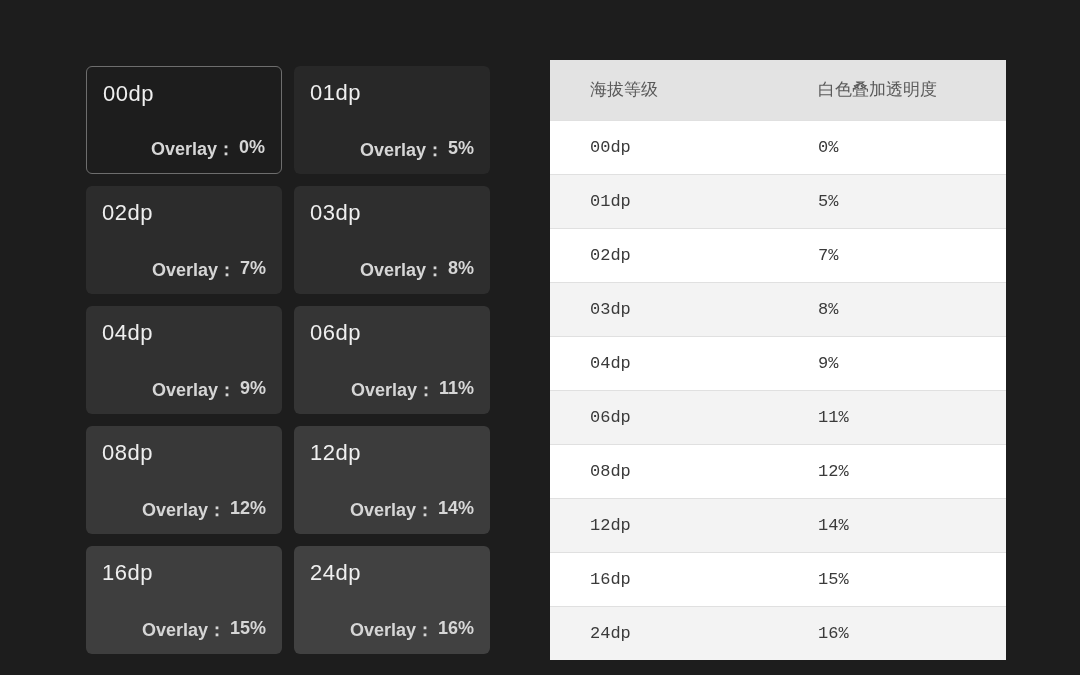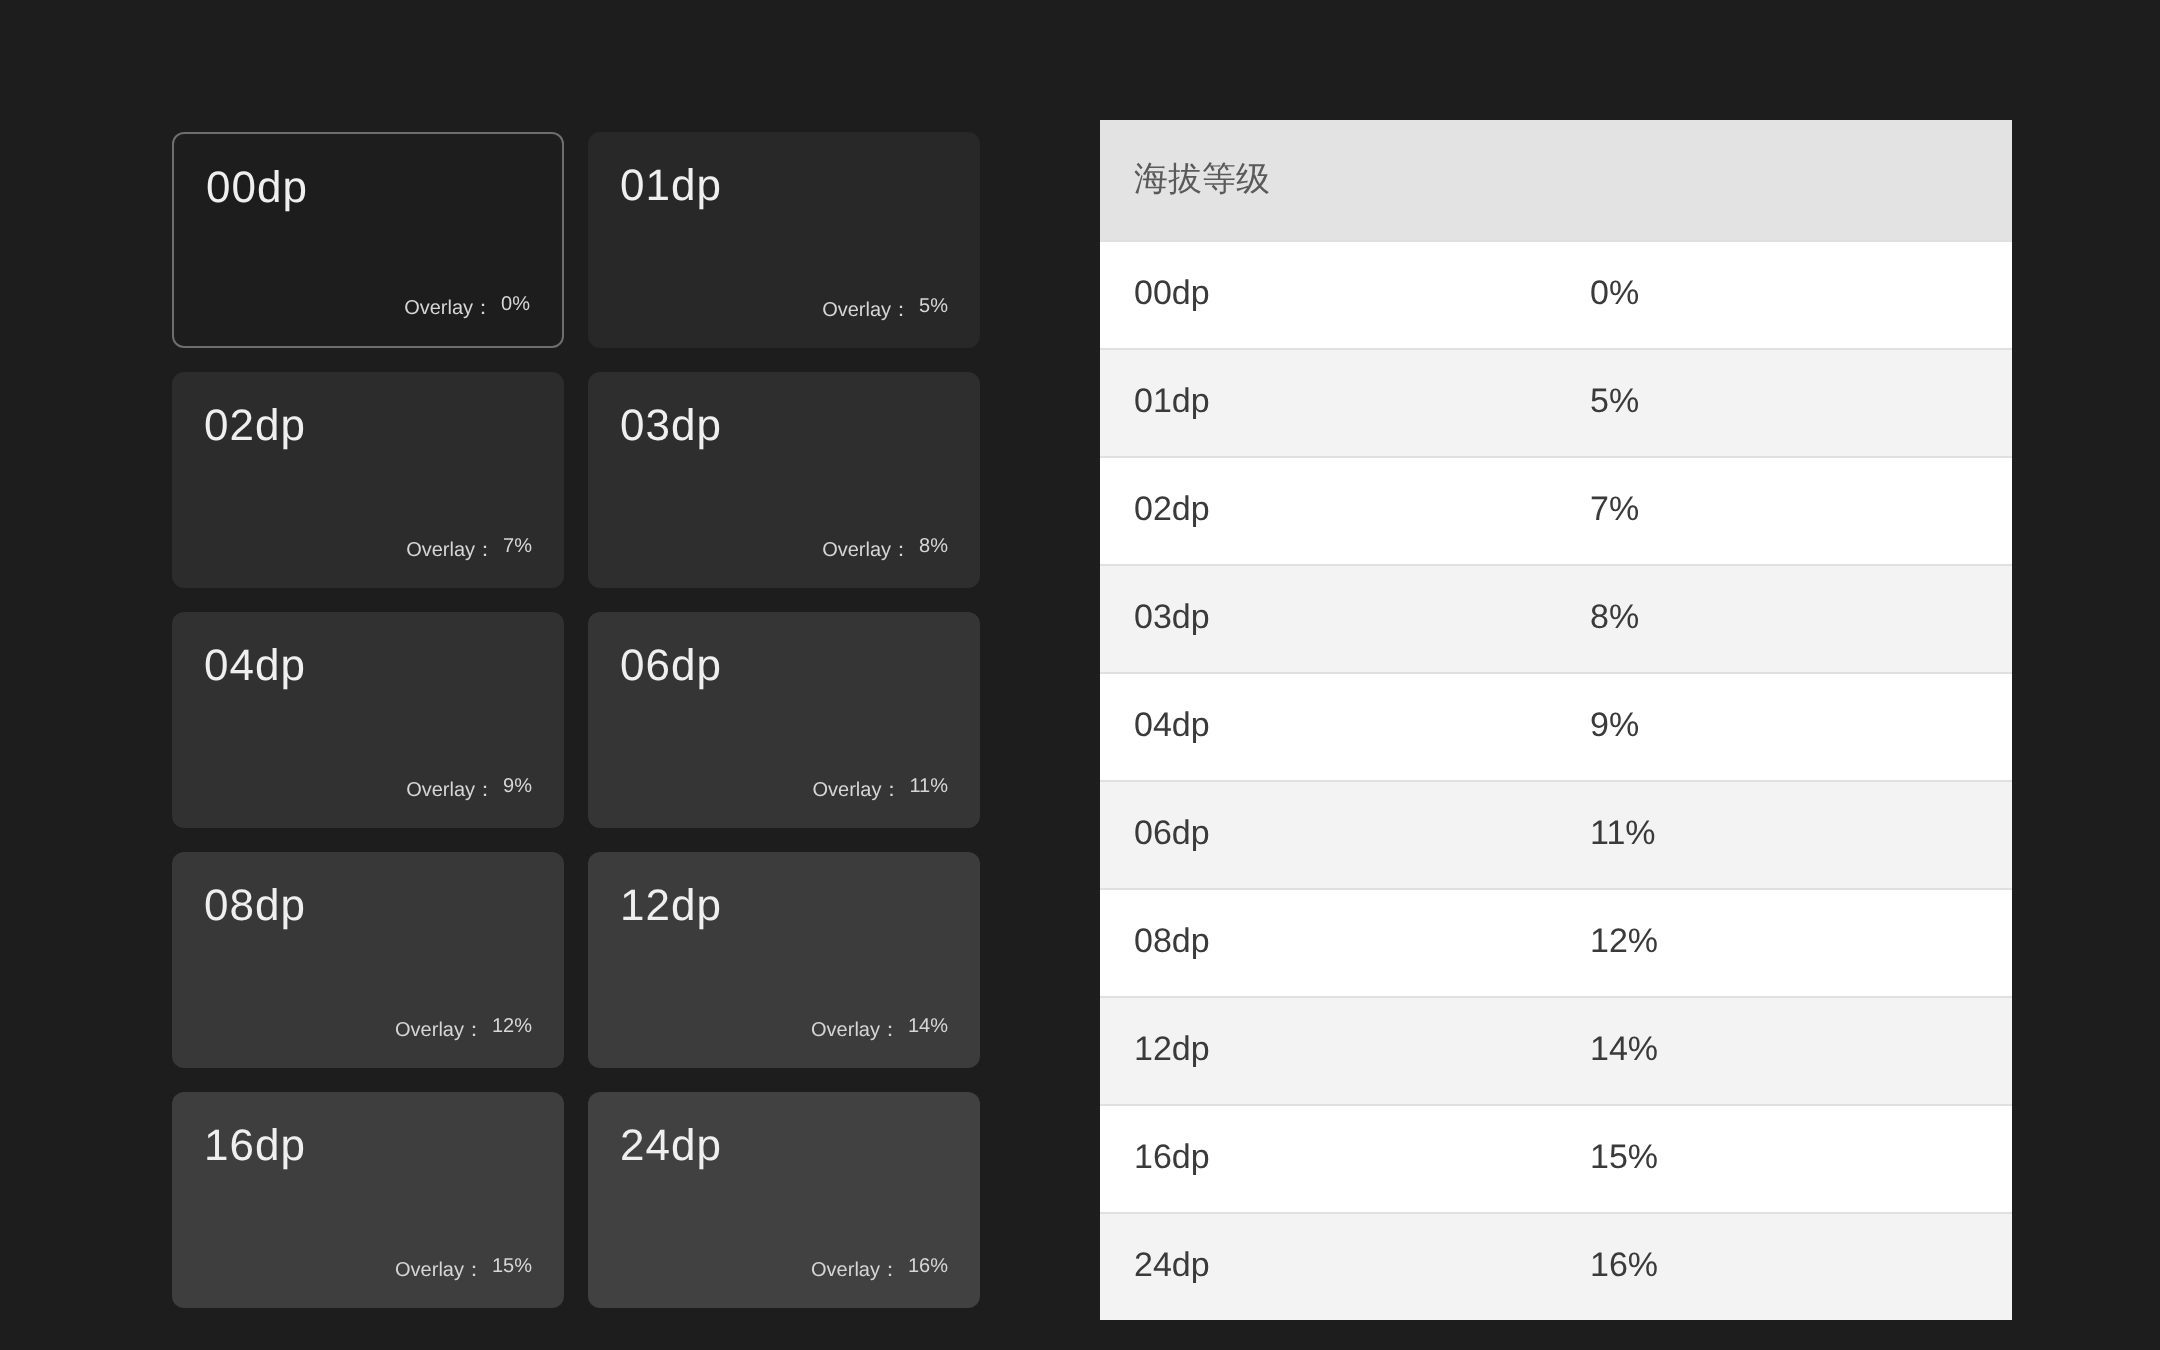--- a/index.html
+++ b/index.html
@@ -55,23 +55,23 @@
   }
   .card .dp{
     position:relative;
     font-size:22px;
     font-weight:400;
     letter-spacing:.5px;
   }
   .card .sub{
     position:absolute;
     right:16px;bottom:12px;
-    font-size:10px;
+    font-size:18px;
     color:var(--card-sub);
-    display:flex;gap:4px;
+    display:flex;gap:4px;font-weight:bold;
   }
 
   
   .table{
     margin:44px 0 0 60px;
     width:456px;
     background:var(--table-bg);
     color:var(--table-txt);
     font-size:17px;
   }
@@ -87,21 +87,22 @@
     color:#5a5a5a;
   }
   .trow:not(.thead):nth-child(even){
     background:var(--table-row-alt);
   }
   .trow:not(.thead){
     border-top:1px solid var(--table-border);
   }
   .tcell{
     flex:1 1 50%;
-    padding-left:17px;
+    padding-left:40px;
+    font-family:Liberation Mono, monospace;
   }
 </style>
 </head>
 <body>
 
 <div class="layout">
 
   <div class="cards" id="cards">
       <div class="card zero">
         <div class="ov" style="opacity: 0;"></div>
@@ -181,20 +182,21 @@
         <div class="sub">
           <span>Overlay：</span>
           <span>16%</span>
         </div>
       </div>
     </div>
 
   <div class="table">
     <div class="trow thead">
       <div class="tcell">海拔等级</div>
+      <div class="tcell">白色叠加透明度</div>
     </div>
     <div id="tbody">
         <div class="trow">
           <div class="tcell">00dp</div>
           <div class="tcell">0%</div>
         </div>
         <div class="trow">
           <div class="tcell">01dp</div>
           <div class="tcell">5%</div>
         </div>

